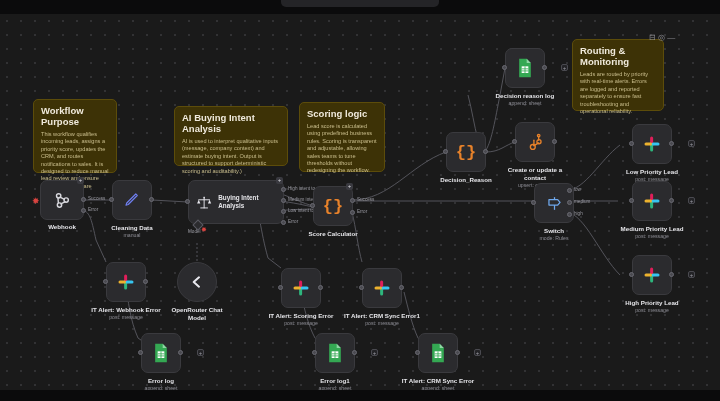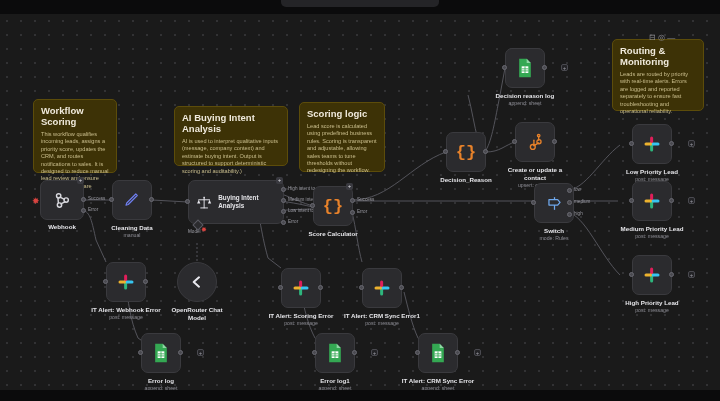--- a/index.html
+++ b/index.html
@@ -82,32 +82,32 @@
     <path d="M567,190 C585,190 600,160 620,145"></path>
     <path d="M567,201 L618,201"></path>
     <path d="M567,212 C585,215 600,255 620,275"></path>
 
     <path d="M126,285 C128,300 130,320 138,338 L148,345"></path>
     <path d="M301,292 C304,308 308,325 315,338 L322,345"></path>
     <path d="M404,292 C408,308 412,325 418,338 L424,345"></path>
   </svg>
 
   <div class="note" style="left:33px;top:99px;width:84px;height:74px;">
-    <h3>Workflow Scoring</h3>
+    <h3>Workflow Purpose</h3>
     <p>This workflow qualifies incoming leads, assigns a priority score, updates the CRM, and routes notifications to sales. It is designed to reduce manual lead review and ensure high-intent leads are handled first.</p>
   </div>
   <div class="note" style="left:174px;top:106px;width:114px;height:60px;">
     <h3>AI Buying Intent Analysis</h3>
     <p>AI is used to interpret qualitative inputs (message, company context) and estimate buying intent. Output is structured to support deterministic scoring and auditability.)</p>
   </div>
   <div class="note" style="left:299px;top:102px;width:86px;height:70px;">
     <h3>Scoring logic</h3>
     <p>Lead score is calculated using predefined business rules. Scoring is transparent and adjustable, allowing sales teams to tune thresholds without redesigning the workflow.</p>
   </div>
-  <div class="note" style="left:612px;top:39px;width:92px;height:72px;">
+  <div class="note" style="left:572px;top:39px;width:92px;height:72px;">
     <h3>Routing &amp; Monitoring</h3>
     <p>Leads are routed by priority with real-time alerts. Errors are logged and reported separately to ensure fast troubleshooting and operational reliability.</p>
   </div>
 
   <div class="node" style="left:40px;top:180px;">
     <div class="box trigger">
       <svg width="20" height="20" viewBox="0 0 24 24">
         <g fill="none" stroke="#d8d8de" stroke-width="1.7" stroke-linecap="round">
           <circle cx="8" cy="7" r="2.6"></circle>
             <circle cx="17" cy="12" r="2.6"></circle>

